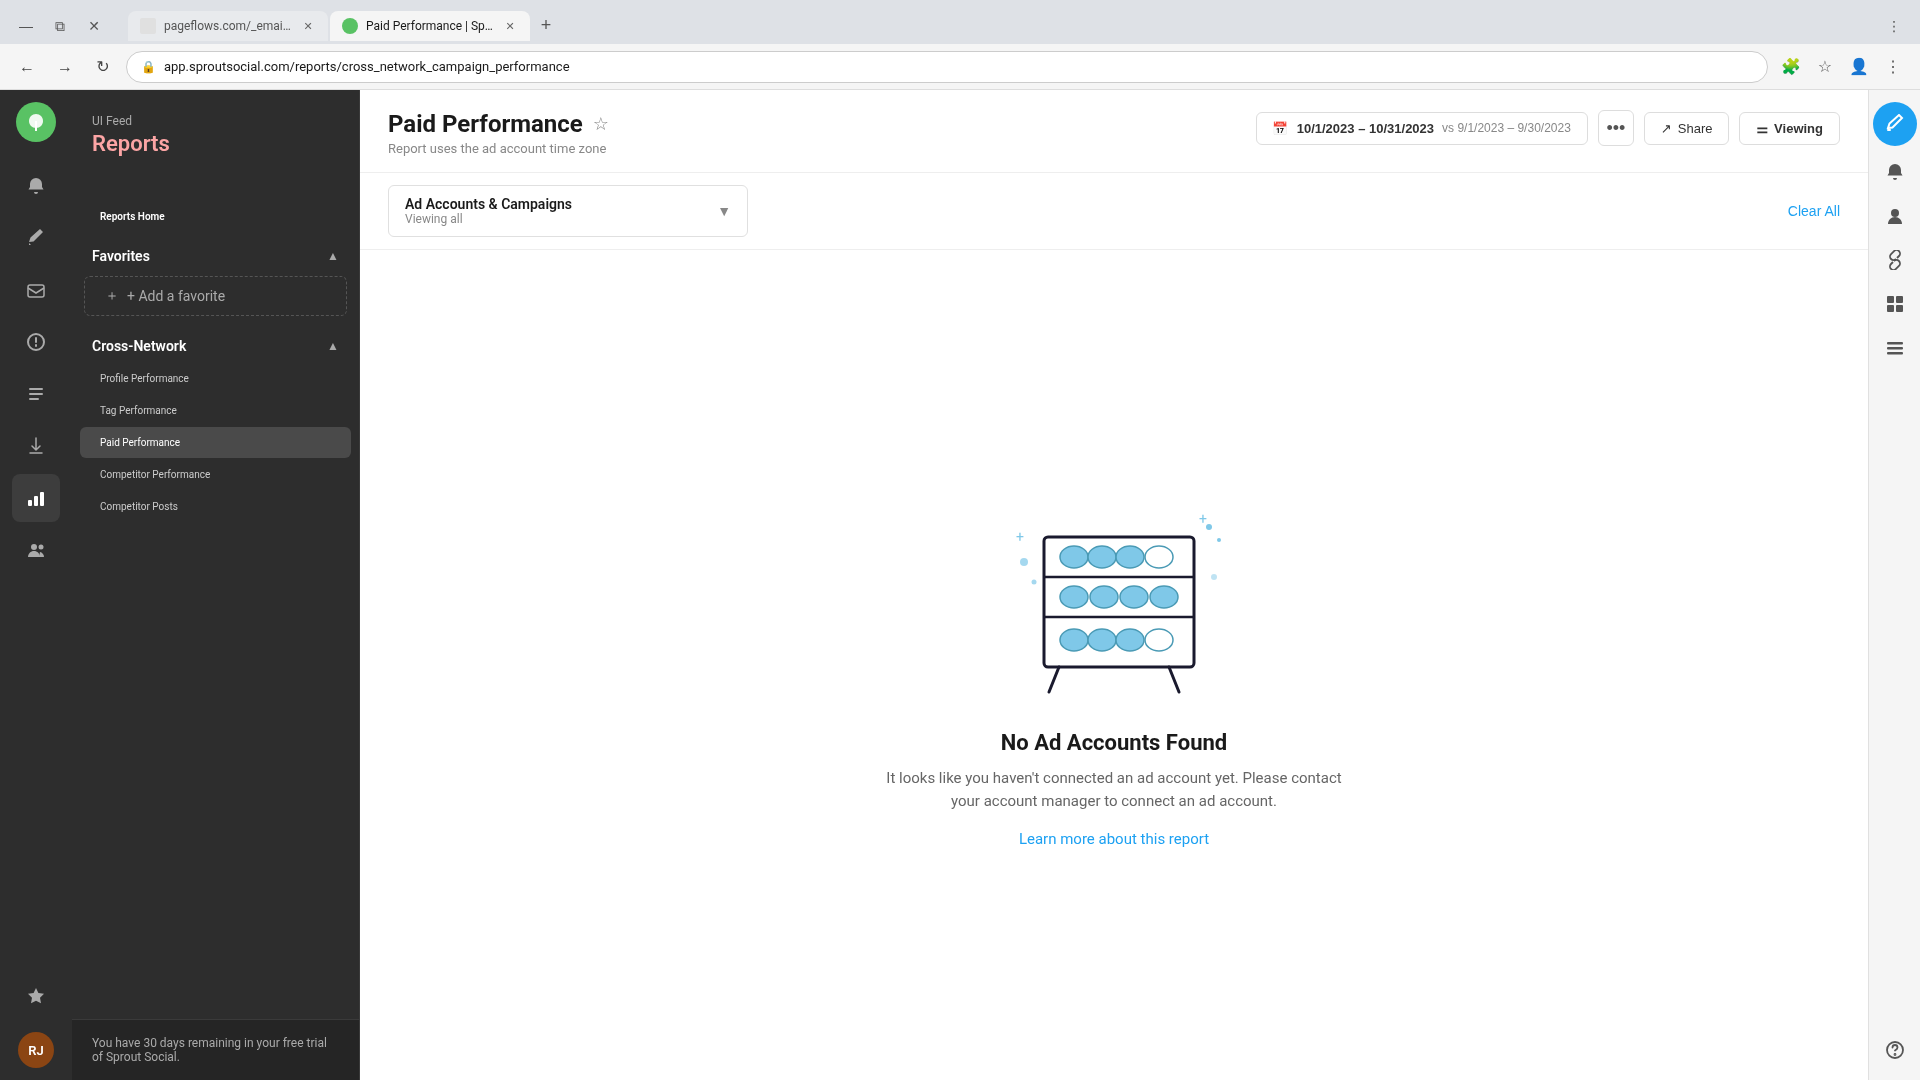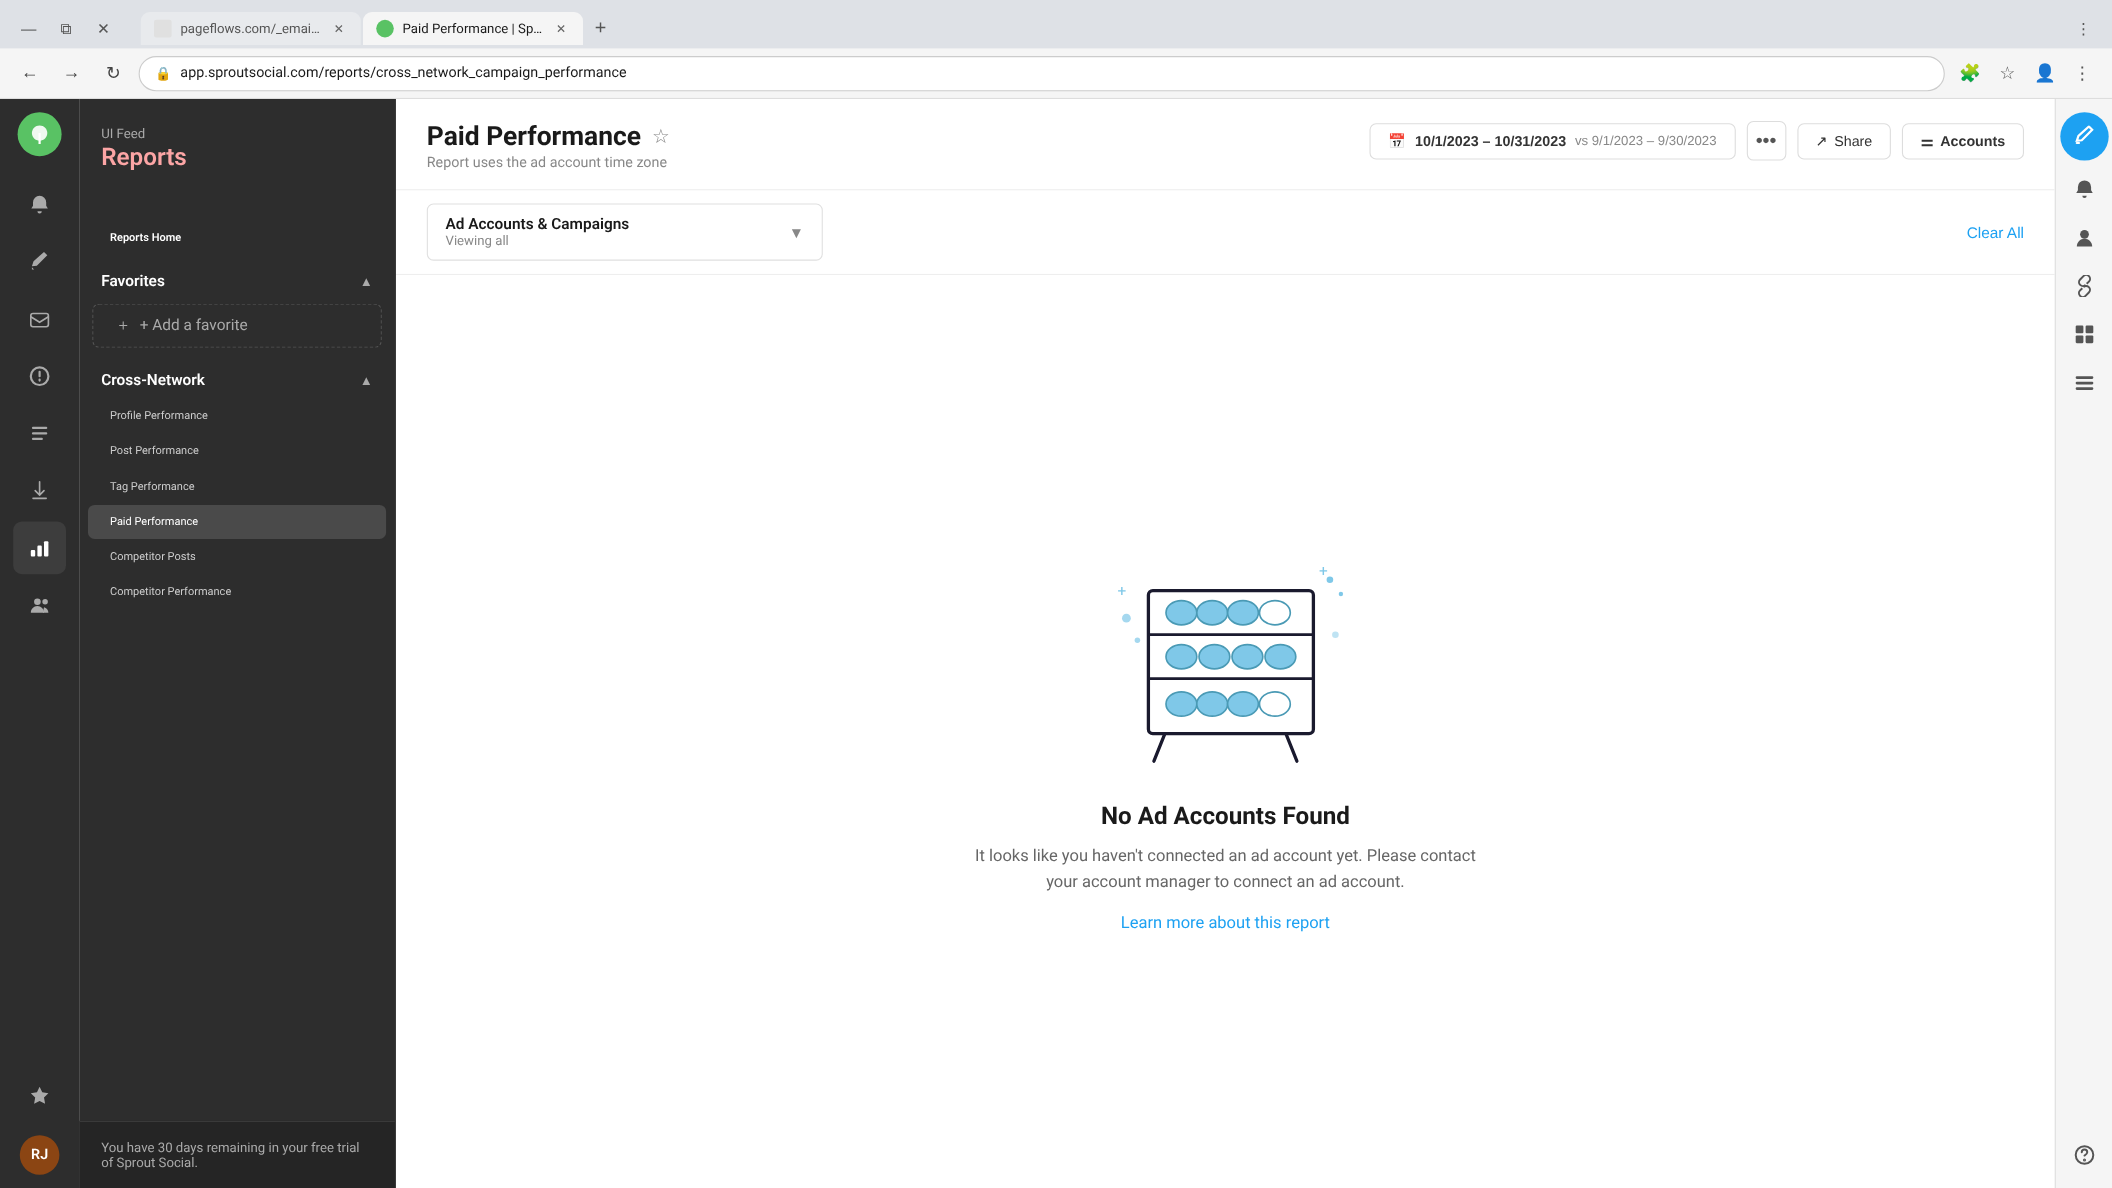--- a/index.html
+++ b/index.html
@@ -613,33 +613,30 @@
 
       <div class="nav-section-header" style="margin-top:12px;">
         <span>Cross-Network</span>
         <span class="nav-section-toggle">▲</span>
       </div>
 
       <div class="nav-item">
         <span>Profile Performance</span>
       </div>
       <div class="nav-item">
-        <span>Post Performance</span>
-      </div>
-      <div class="nav-item">
         <span>Tag Performance</span>
       </div>
       <div class="nav-item active">
         <span>Paid Performance</span>
       </div>
       <div class="nav-item">
+        <span>Competitor Performance</span>
+      </div>
+      <div class="nav-item">
         <span>Competitor Posts</span>
-      </div>
-      <div class="nav-item">
-        <span>Competitor Performance</span>
       </div>
     </div>
 
     <div class="trial-banner">You have 30 days remaining in your free trial of Sprout Social.</div>
   </div>
 
   <div class="main-content">
 
     <div class="main-header">
       <div class="main-header-left">
@@ -657,21 +654,21 @@
         </button>
         <button class="more-btn">
           <span>•••</span>
         </button>
         <button class="share-btn">
           <span>↗</span>
           <span>Share</span>
         </button>
         <button class="filters-btn">
           <span>⚌</span>
-          <span>Accounts</span>
+          <span>Viewing</span>
         </button>
       </div>
     </div>
 
     <div class="filter-bar">
       <div class="ad-accounts-dropdown">
         <div style="flex:1;">
           <div class="ad-accounts-title">Ad Accounts &amp; Campaigns</div>
           <div class="ad-accounts-sub">Viewing all</div>
         </div>

